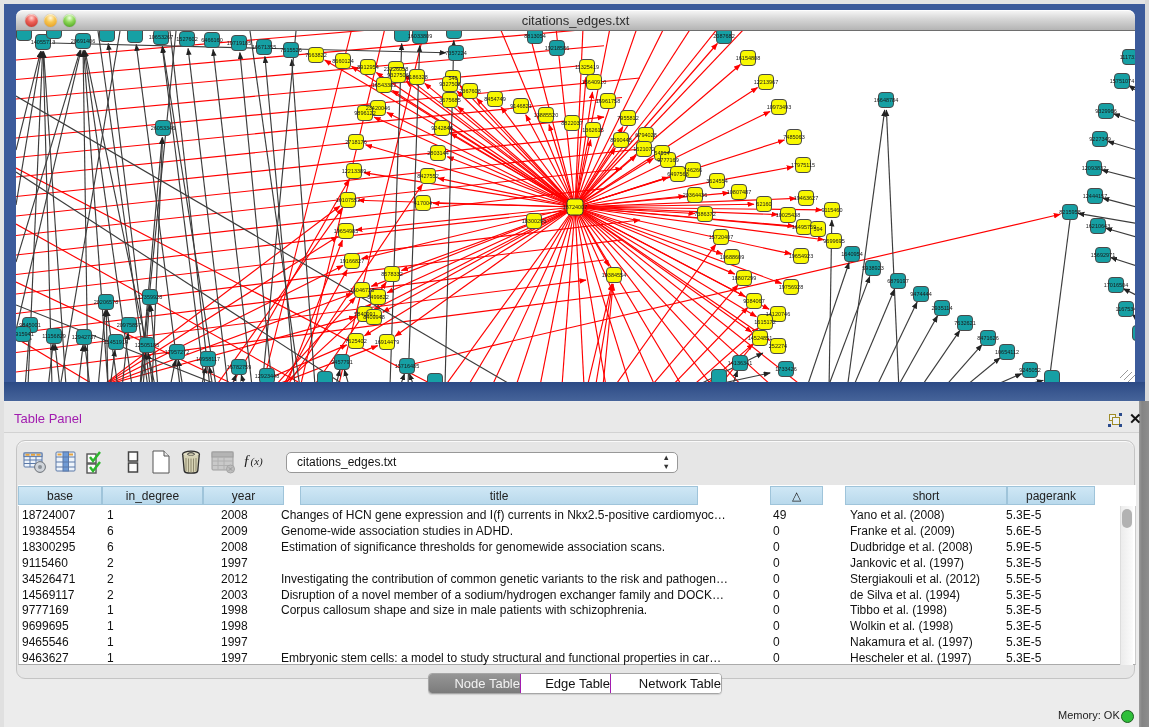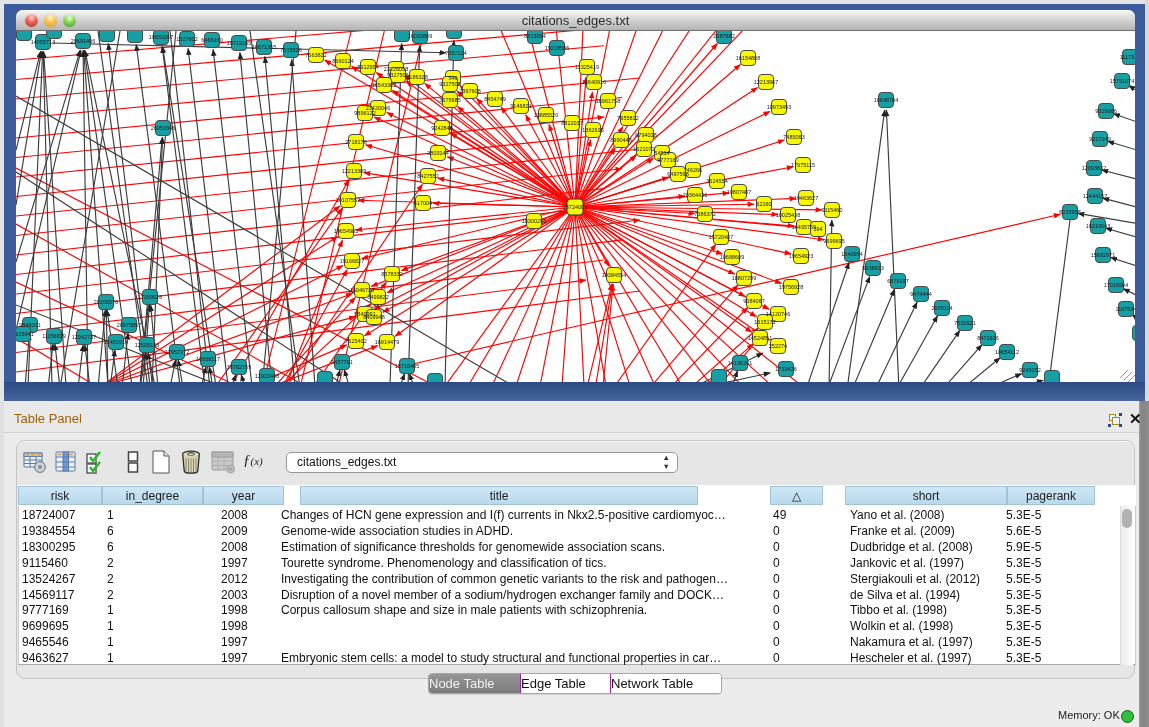--- a/index.html
+++ b/index.html
@@ -11,21 +11,21 @@
 #titlebar{position:absolute;left:16px;top:10px;width:1119px;height:21px;background:linear-gradient(#f8f8f8,#d6d6d6 45%,#b4b4b4);border-radius:7px 7px 0 0;border-bottom:1px solid #6e6e6e;box-shadow:inset 0 1px 0 #fdfdfd}
 #titlebar .title{position:absolute;left:0;right:0;top:3px;text-align:center;font-size:13px;color:#2e2e2e}
 .tl{position:absolute;top:4px;width:13px;height:13px;border-radius:50%}
 #tlr{left:9px;background:radial-gradient(circle at 50% 30%,#ffc9c5 5%,#ee6158 40%,#c93c33 80%,#9c2a23);box-shadow:inset 0 1px 1px rgba(255,255,255,.7),0 0 1px #888}
 #tly{left:28px;background:radial-gradient(circle at 50% 30%,#fff3cf 5%,#f7c64f 40%,#e8a42c 80%,#b5790f);box-shadow:inset 0 1px 1px rgba(255,255,255,.7),0 0 1px #888}
 #tlg{left:47px;background:radial-gradient(circle at 50% 30%,#e4fbd0 5%,#8ed958 40%,#56aa29 80%,#3f7d1a);box-shadow:inset 0 1px 1px rgba(255,255,255,.7),0 0 1px #888}
 #botsec{position:absolute;left:0;top:401px;width:1149px;height:326px;background:#ececec}
 #botsec .ltstrip{position:absolute;left:0;top:0;width:4px;height:326px;background:#e0e0e0}
 #botsec .rtstrip{position:absolute;left:1139px;top:0;width:10px;height:326px;background:linear-gradient(90deg,#9c9c9c,#848484 30%,#8e8e8e)}
 #tpbar{position:absolute;left:4px;top:1px;width:1135px;height:31px;background:#e9e9e9;border-bottom:1px solid #d2d2d2}
-#tpbar .lbl{position:absolute;left:10px;top:9px;font-size:13px;color:#a16207}
+#tpbar .lbl{position:absolute;left:10px;top:9px;font-size:13px;color:#a21caf}
 #floatic{position:absolute;left:1104px;top:11px;width:14px;height:14px}
 #closeic{position:absolute;left:1125px;top:8px;font-size:15px;font-weight:bold;color:#111}
 #panel{position:absolute;left:16px;top:39px;width:1119px;height:239px;background:#e6e6e6;border:1px solid #c4c4c4;border-radius:9px;box-shadow:inset 0 1px 0 #fafafa}
 .tbicon{position:absolute;top:48px}
 .fxicon{position:absolute;left:243px;top:51px;font-size:15px;font-style:italic;font-family:"Liberation Serif",serif;color:#222}
 .fxicon span{font-size:11px}
 #dropdown{position:absolute;left:286px;top:51px;width:392px;height:21px;background:#fff;border:1px solid #989898;border-radius:5px;font-size:12px;color:#111;line-height:19px;padding-left:10px}
 #dropdown .arr{position:absolute;right:7px;top:0px;font-size:7.5px;color:#333;line-height:9px;letter-spacing:0}
 #thead{position:absolute;left:18px;top:485px;width:1118px;height:21px;background:#fff}
 .hc{position:absolute;top:1px;height:19px;background:linear-gradient(#cfe7f5,#b9d9ec);border:1px solid #9fc4da;font-size:12px;color:#222;text-align:center;line-height:18px}
@@ -35,21 +35,21 @@
 .c0{left:4px;width:78px}
 .c1{left:89px;width:92px}
 .c2{left:203px;width:60px}
 .c3{left:263px;width:486px}
 .c4{left:755px;width:73px}
 .c5{left:832px;width:162px}
 .c6{left:988px;width:100px}
 #vscroll{position:absolute;left:1120px;top:506px;width:13px;height:159px;background:linear-gradient(90deg,#ececec,#fbfbfb);border-left:1px solid #ddd}
 #vthumb{position:absolute;left:1121.5px;top:509px;width:10px;height:19px;background:#b2b2b2;border-radius:5px}
 #tabs{position:absolute;left:428px;top:673px;width:294px;height:21px;border:1px solid #a6a6a6;border-radius:4px;background:#fff;display:flex;overflow:hidden;box-shadow:0 1px 1px rgba(0,0,0,.12)}
-.tab{height:21px;font-size:13px;line-height:20px;text-align:left;color:#111;background:#fff}
+.tab{height:21px;font-size:13px;line-height:20px;text-align:right;color:#111;background:#fff}
 .tab.sel{background:linear-gradient(#969696,#787878);color:#f2f2f2}
 .tab+.tab{border-left:1px solid #a21caf}
 #mem{position:absolute;left:1058px;top:709px;font-size:11px;color:#222}
 #memdot{position:absolute;left:1121px;top:710px;width:13px;height:13px;border-radius:50%;background:#2fbf3a;border:1px solid #1c5c1f}
 </style></head><body>
 <div id="topsec">
  <div class="tpstrip"></div>
     <div class="ltstrip"></div>
     <div class="rtstrip"></div>
  <div id="botband"></div>
@@ -633,21 +633,21 @@
  <rect x="2" y="3" width="21" height="5" fill="#b4b4b4" stroke="#9e9e9e"></rect>
  <path d="M2 12h21M2 16.5h21M8 8v13M14 8v13" stroke="#b0b0b0" fill="none"></path>
  <circle cx="20.5" cy="20" r="4" fill="#bdbdbd" stroke="#a5a5a5"></circle>
  <path d="M18.8 18.3l3.4 3.4M22.2 18.3l-3.4 3.4" stroke="#989898"></path>
 </svg>
 <div class="fxicon">ƒ<span>(x)</span></div>
 
  <div id="dropdown">citations_edges.txt<span class="arr">▲<br>▼</span></div>
 </div>
 <div id="thead">
- <span class="hc" style="left:0px;width:84px">risk</span>
+ <span class="hc" style="left:0px;width:84px">base</span>
  <span class="hc" style="left:84px;width:101px">in_degree</span>
  <span class="hc" style="left:185px;width:81px">year</span>
  <span class="hc" style="left:282px;width:398px">title</span>
  <span class="hc" style="left:752px;width:53px">△ out_de…</span>
  <span class="hc" style="left:827px;width:162px">short</span>
  <span class="hc" style="left:989px;width:88px">pagerank</span>
 </div>
 <div id="tbody"></div>
 <div class="trow" style="top:508.0px">
     <span class="c0">18724007</span>
@@ -673,27 +673,26 @@
     <span class="c2">2008</span>
     <span class="c3">Estimation of significance thresholds for genomewide association scans.</span>
     <span class="c4">0</span>
     <span class="c5">Dudbridge et al. (2008)</span>
     <span class="c6">5.9E-5</span>
   </div>
 <div class="trow" style="top:555.7px">
     <span class="c0">9115460</span>
     <span class="c1">2</span>
     <span class="c2">1997</span>
-    <span class="c3">Tourette syndrome. Phenomenology and classification of tics.</span>
     <span class="c4">0</span>
     <span class="c5">Jankovic et al. (1997)</span>
     <span class="c6">5.3E-5</span>
   </div>
 <div class="trow" style="top:571.6px">
-    <span class="c0">13524267</span>
+    <span class="c0">34526471</span>
     <span class="c1">2</span>
     <span class="c2">2012</span>
     <span class="c3">Investigating the contribution of common genetic variants to the risk and pathogen…</span>
     <span class="c4">0</span>
     <span class="c5">Stergiakouli et al. (2012)</span>
     <span class="c6">5.5E-5</span>
   </div>
 <div class="trow" style="top:587.5px">
     <span class="c0">14569117</span>
     <span class="c1">2</span>

